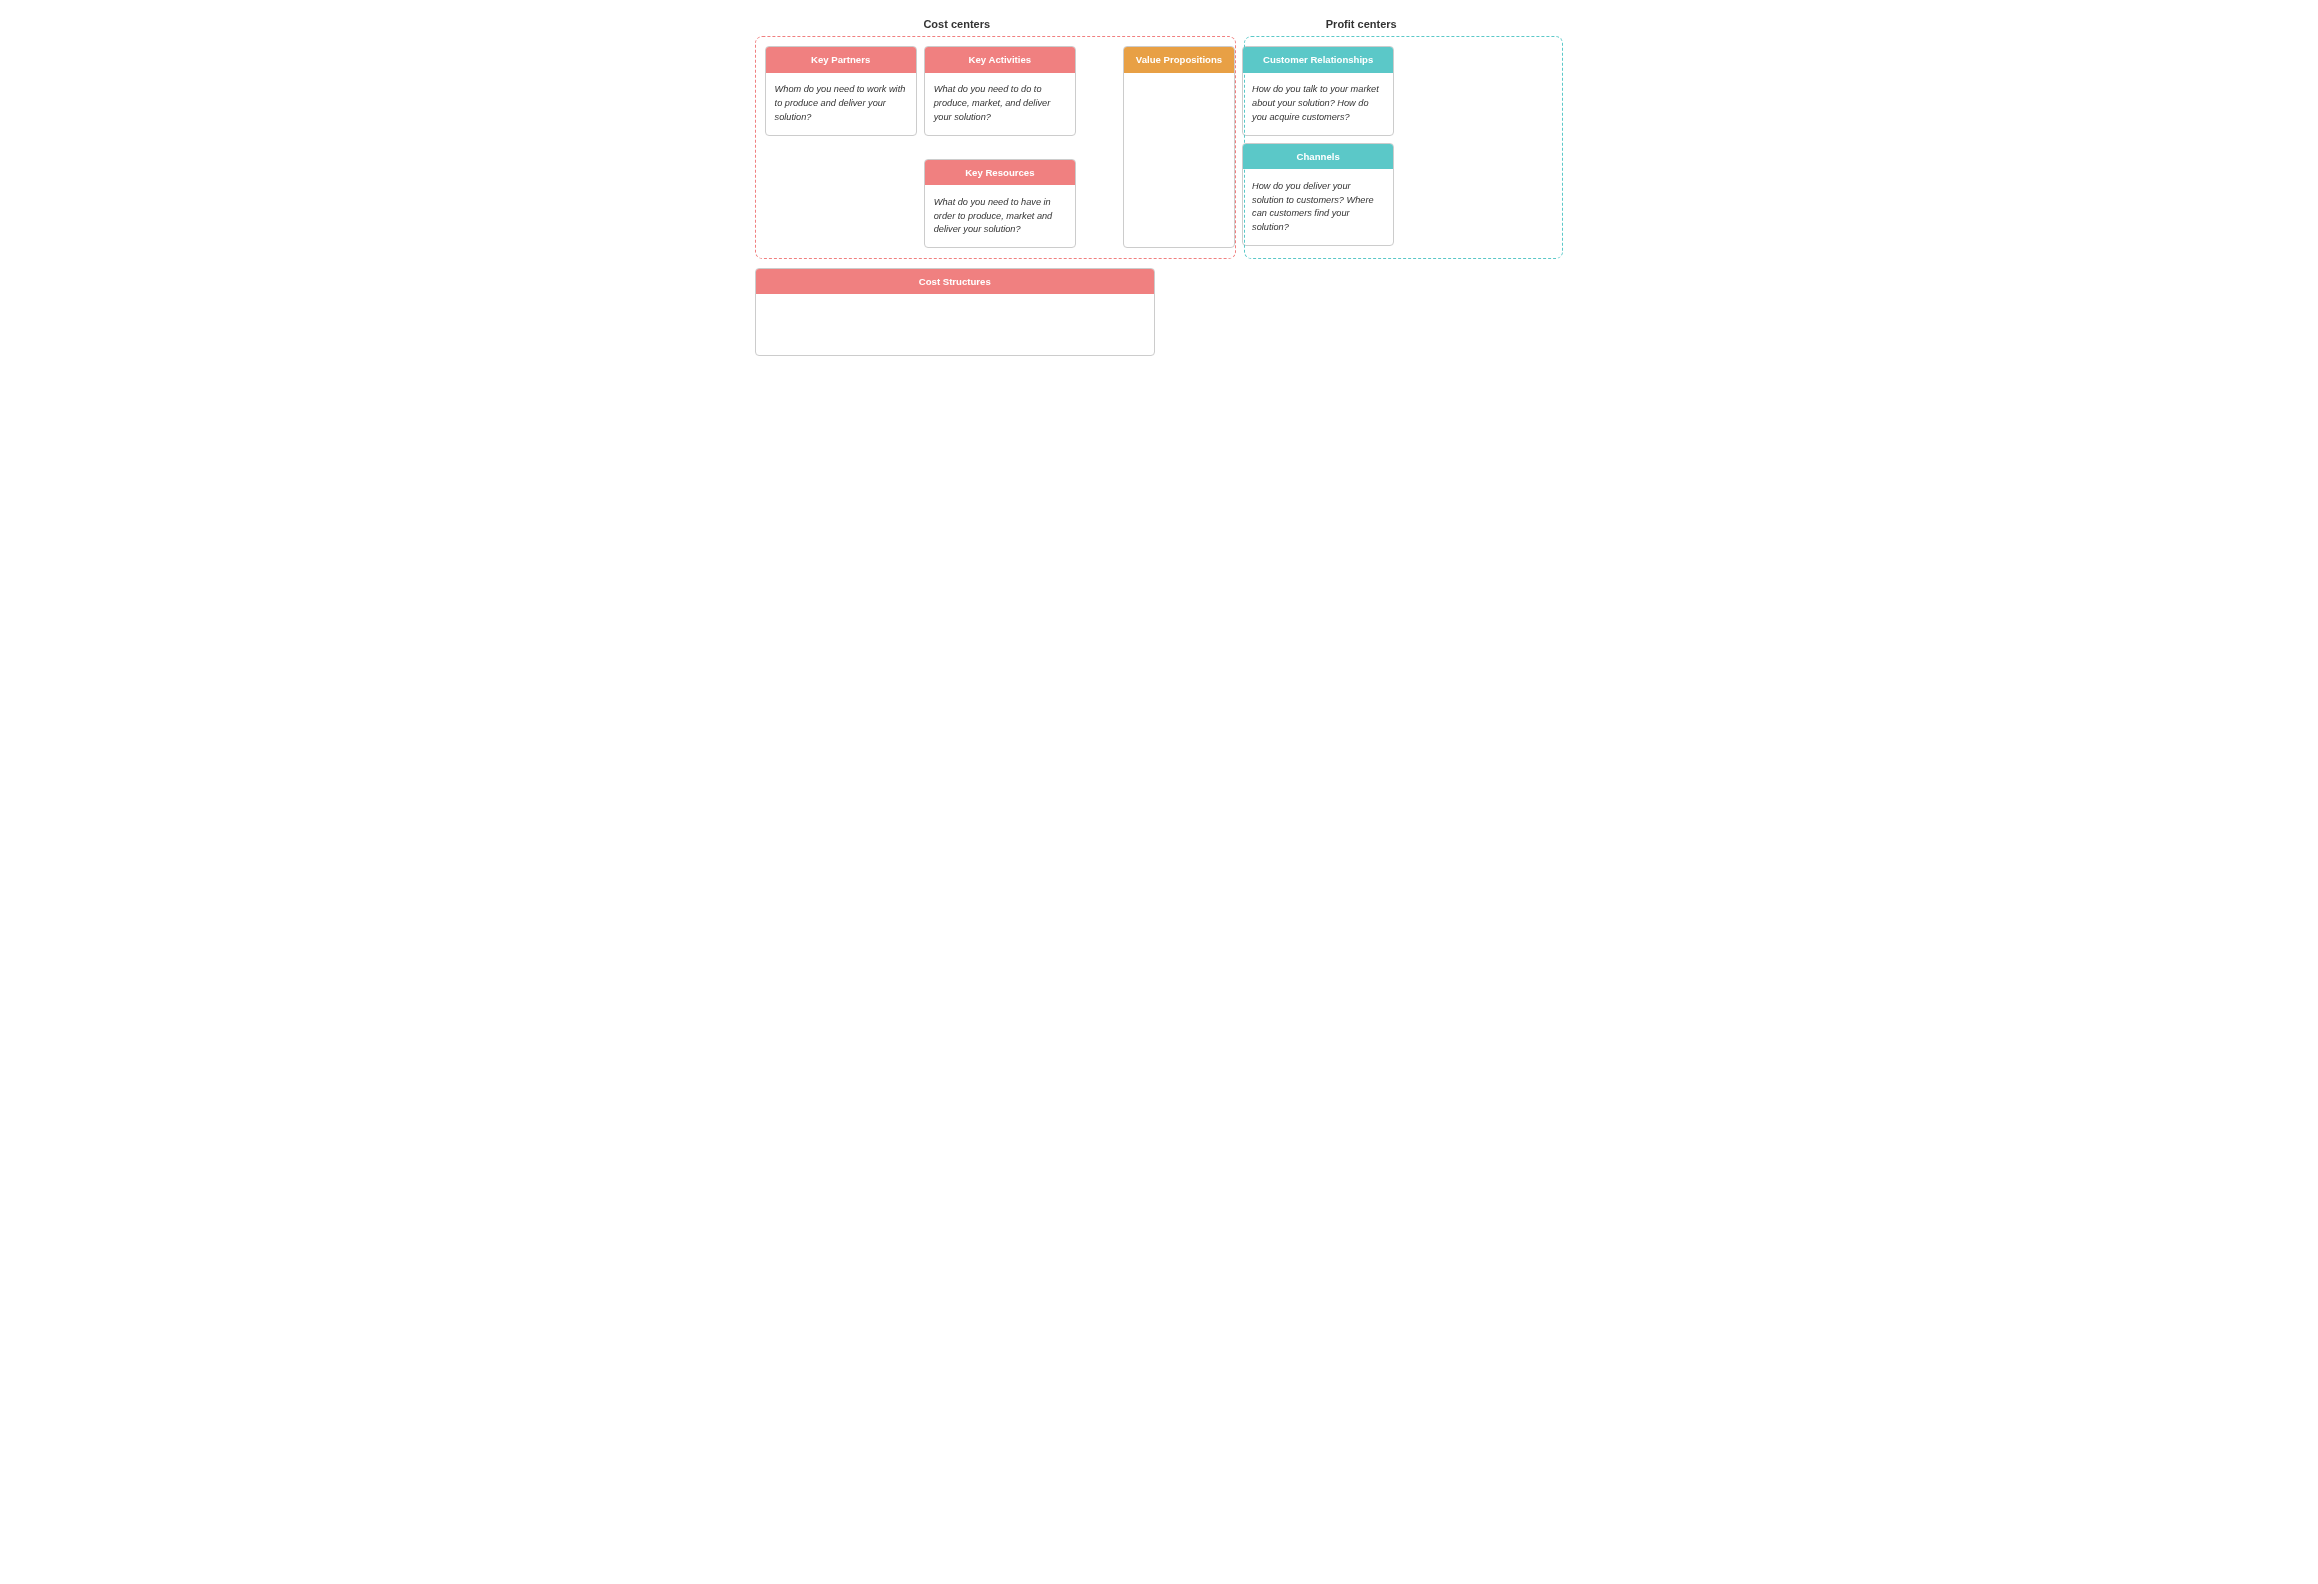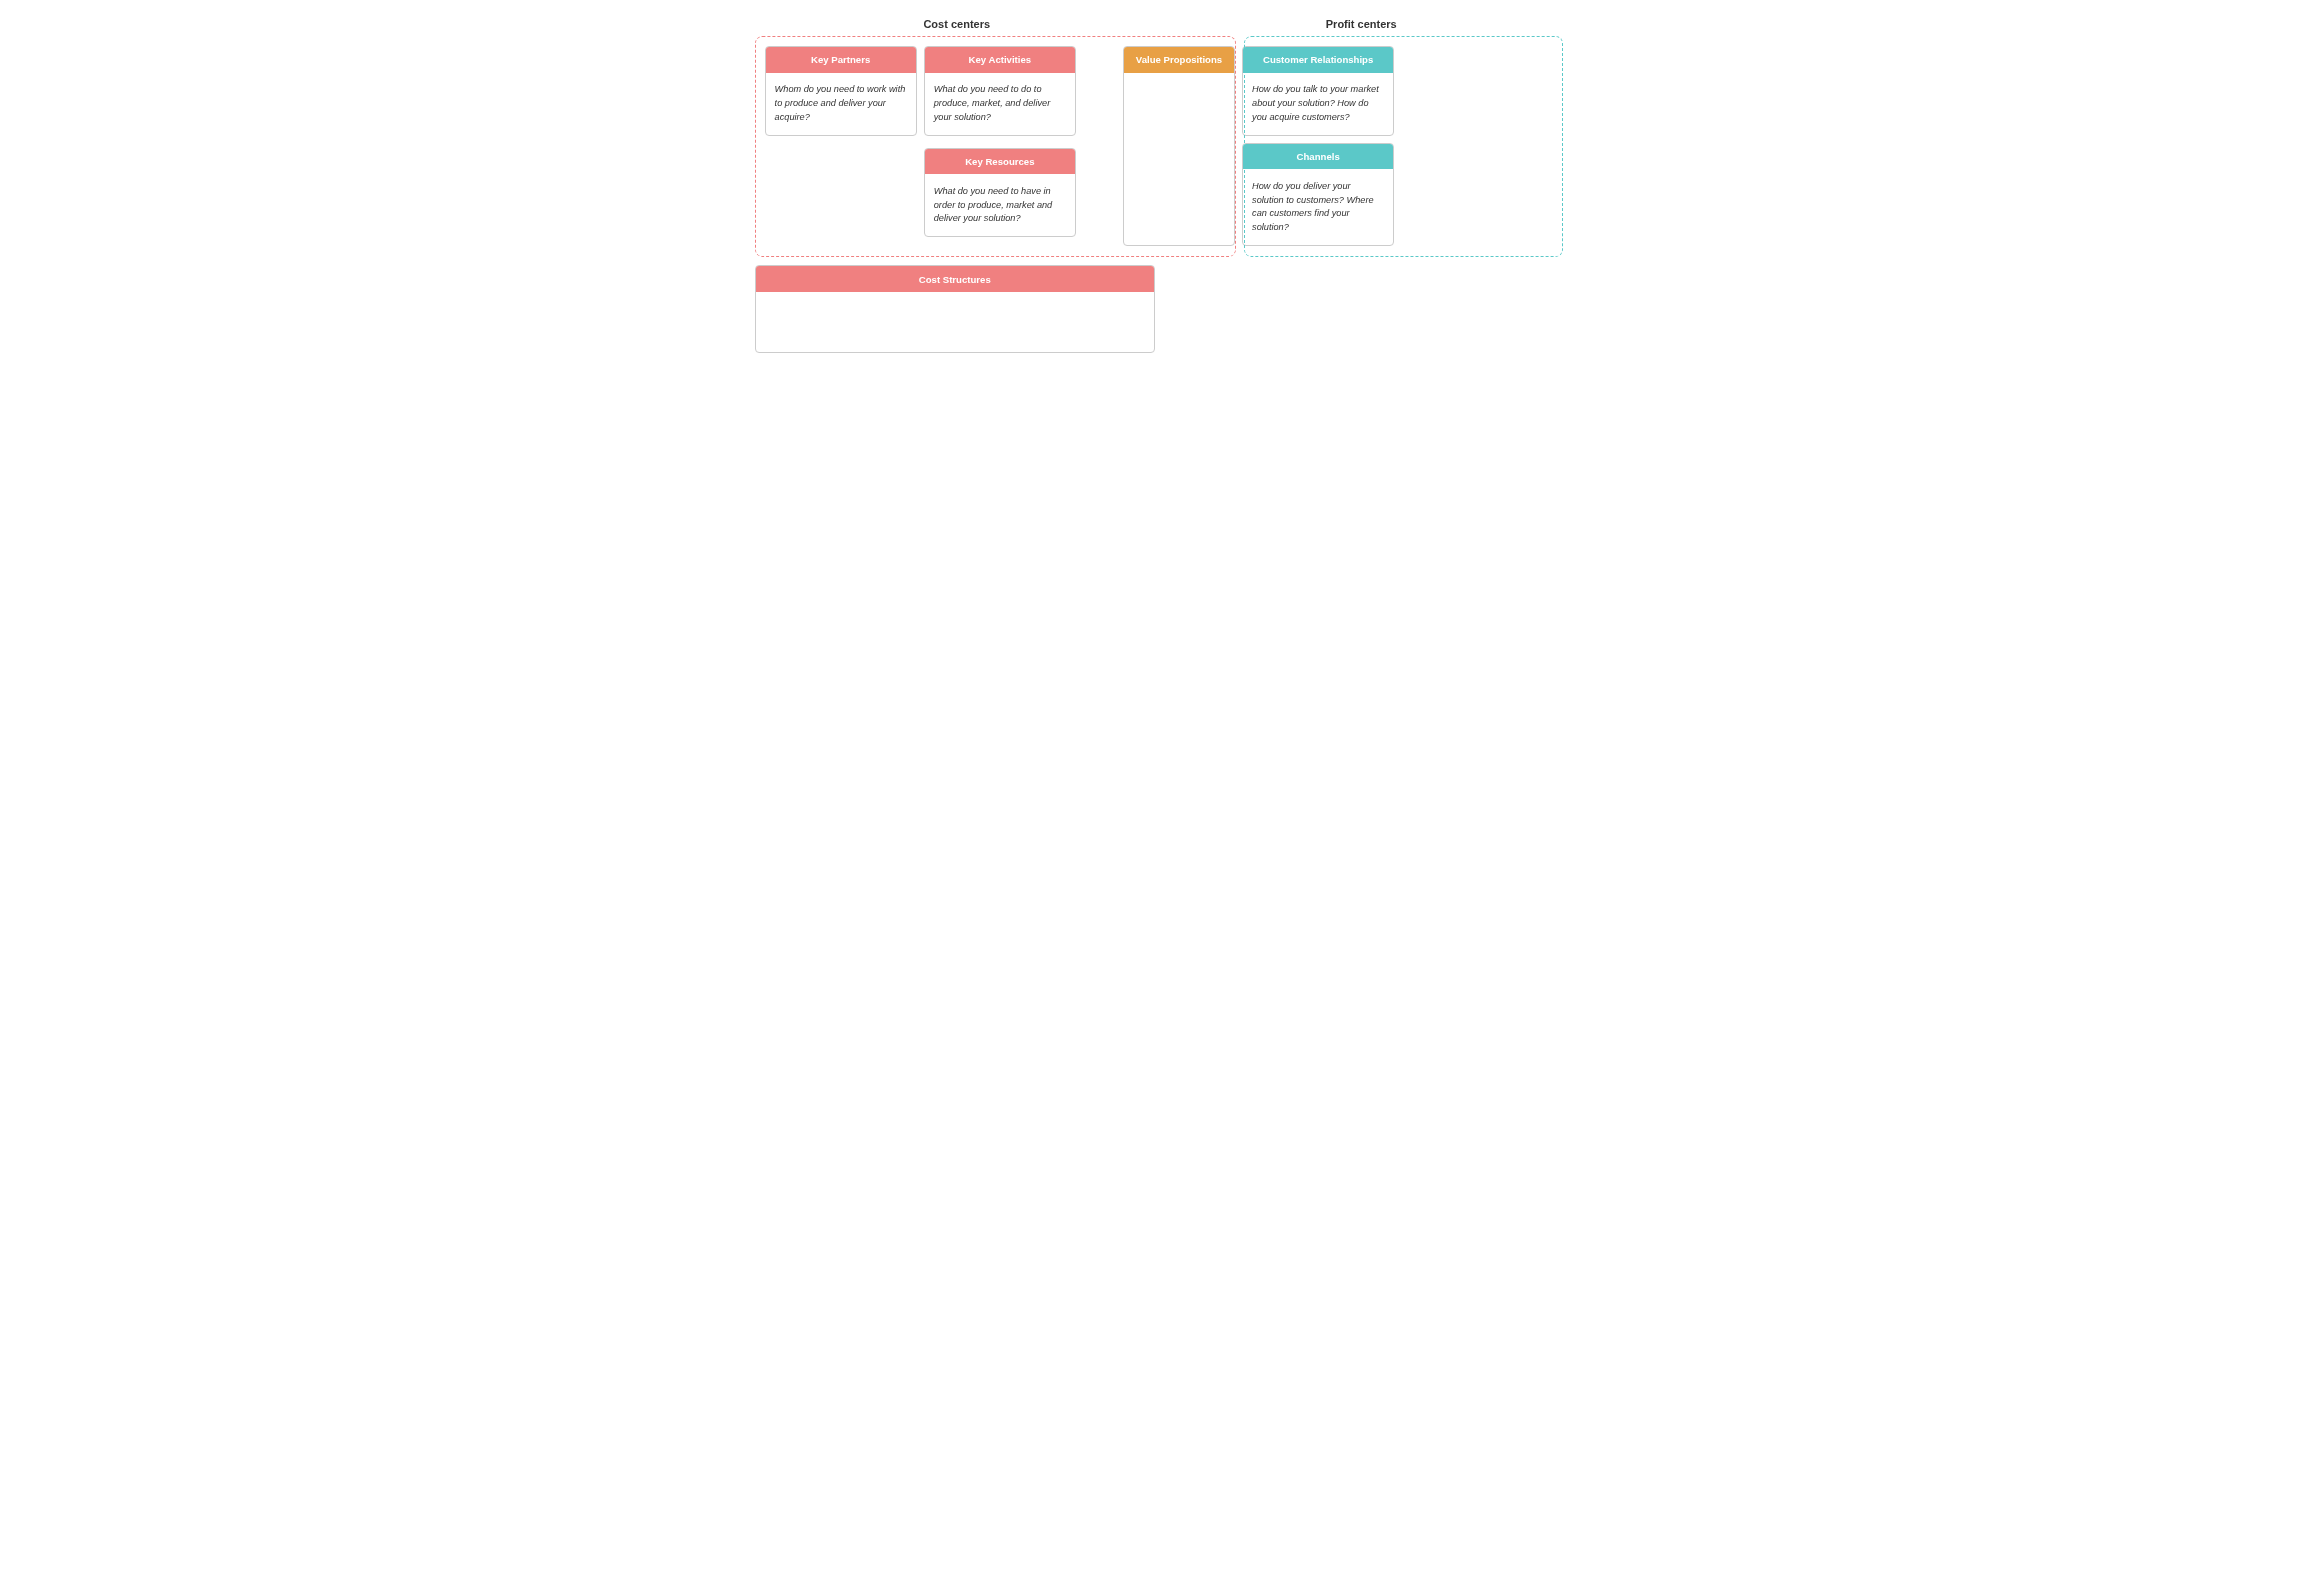--- a/index.html
+++ b/index.html
@@ -93,21 +93,21 @@
       width: calc(2/5 * 100% - 3.7px);
       height: 100%;
       border: 1.8px dashed #5bc8c8;
       border-radius: 7.4px;
       pointer-events: none;
     }
 
     .col-acts-res {
       display: flex;
       flex-direction: column;
-      gap: 12px;
+      gap: 23px;
     }
     .col-cust-rels {
       display: flex;
       flex-direction: column;
       gap: 7px;
     }
 
     
     .bottom-section {
       display: grid;
@@ -129,21 +129,21 @@
   <div class="full-layout">
 
     <div class="top-section">
 
       <div class="region-cost-bg"></div>
       <div class="region-profit-bg"></div>
 
       <div class="col-key-partners">
         <div class="card">
           <div class="card-header salmon">Key Partners</div>
-          <div class="card-body">Whom do you need to work with to produce and deliver your acquire?</div>
+          <div class="card-body">Whom do you need to work with to produce and deliver your solution?</div>
         </div>
       </div>
 
       <div class="col-acts-res">
         <div class="card">
           <div class="card-header salmon">Key Activities</div>
           <div class="card-body">What do you need to do to produce, market, and deliver your solution?</div>
         </div>
         <div class="card">
           <div class="card-header salmon">Key Resources</div>

